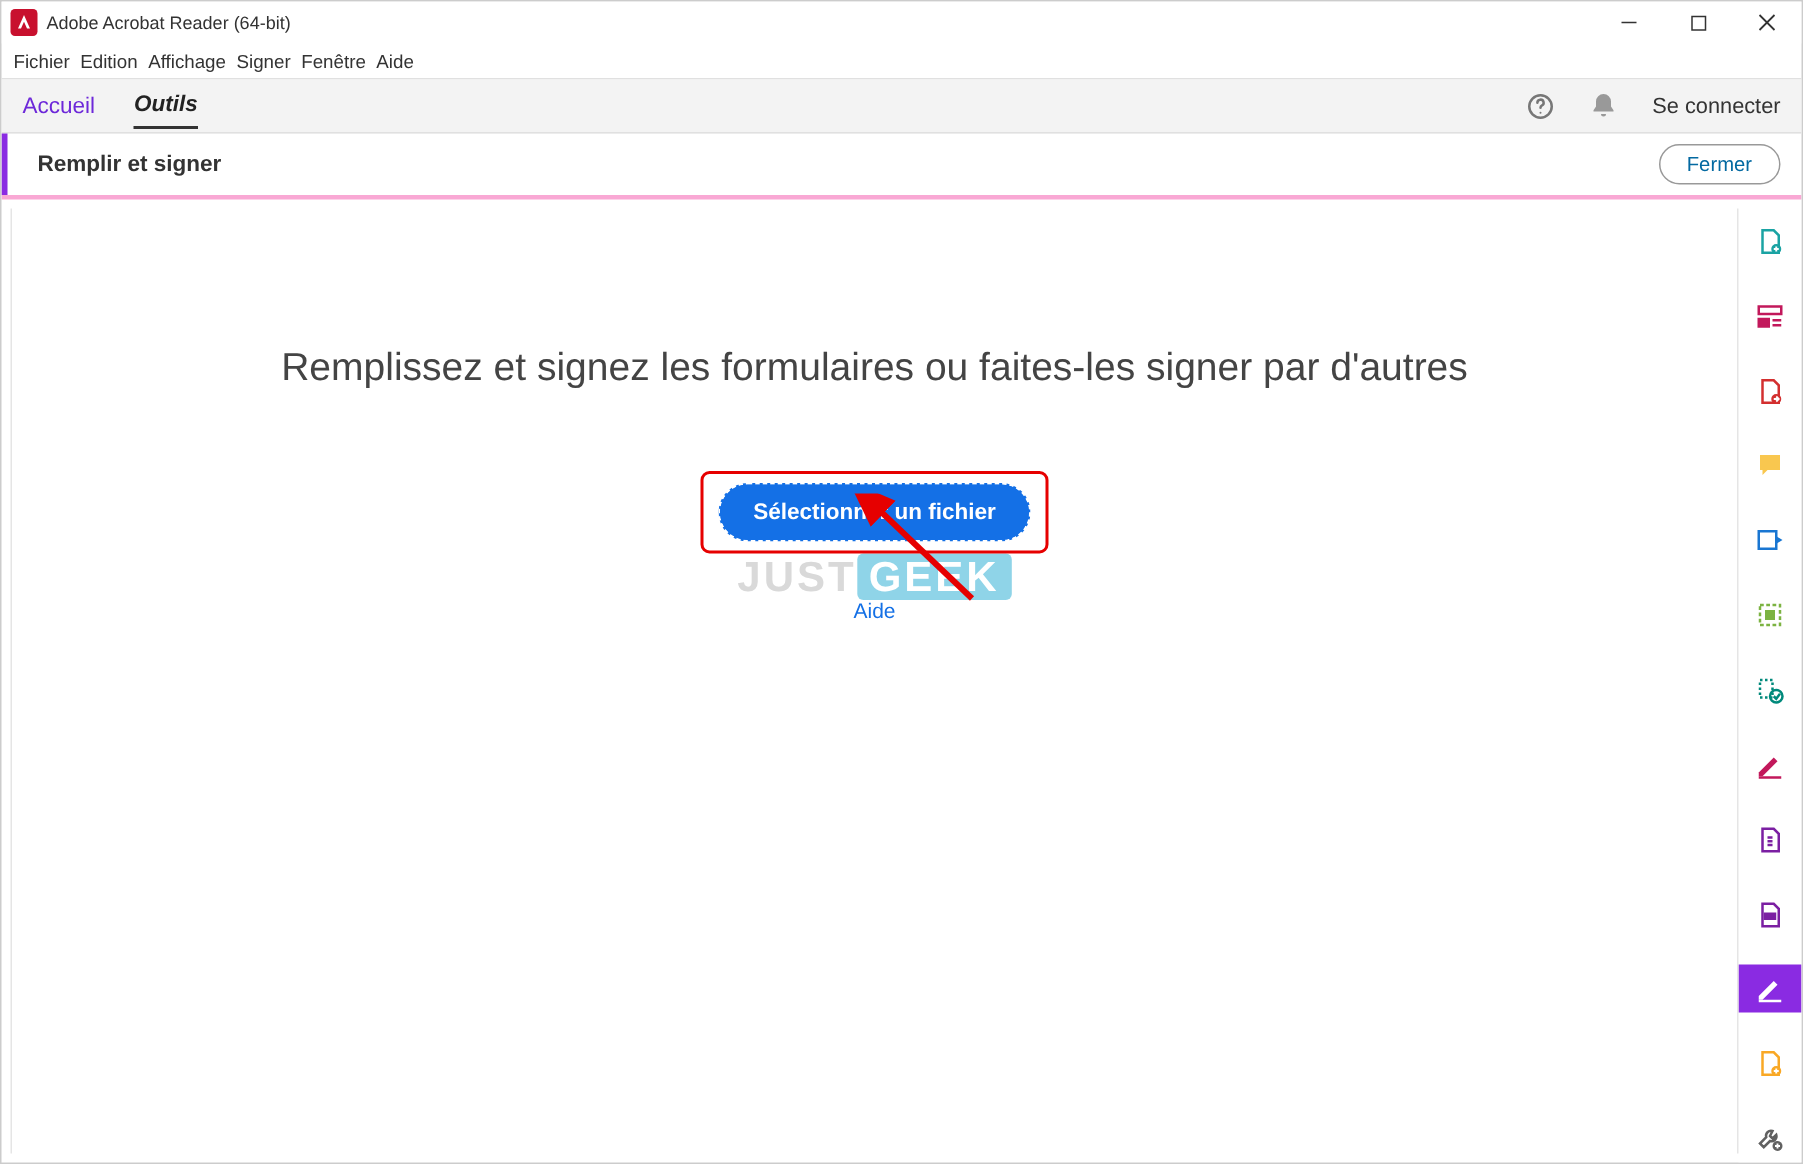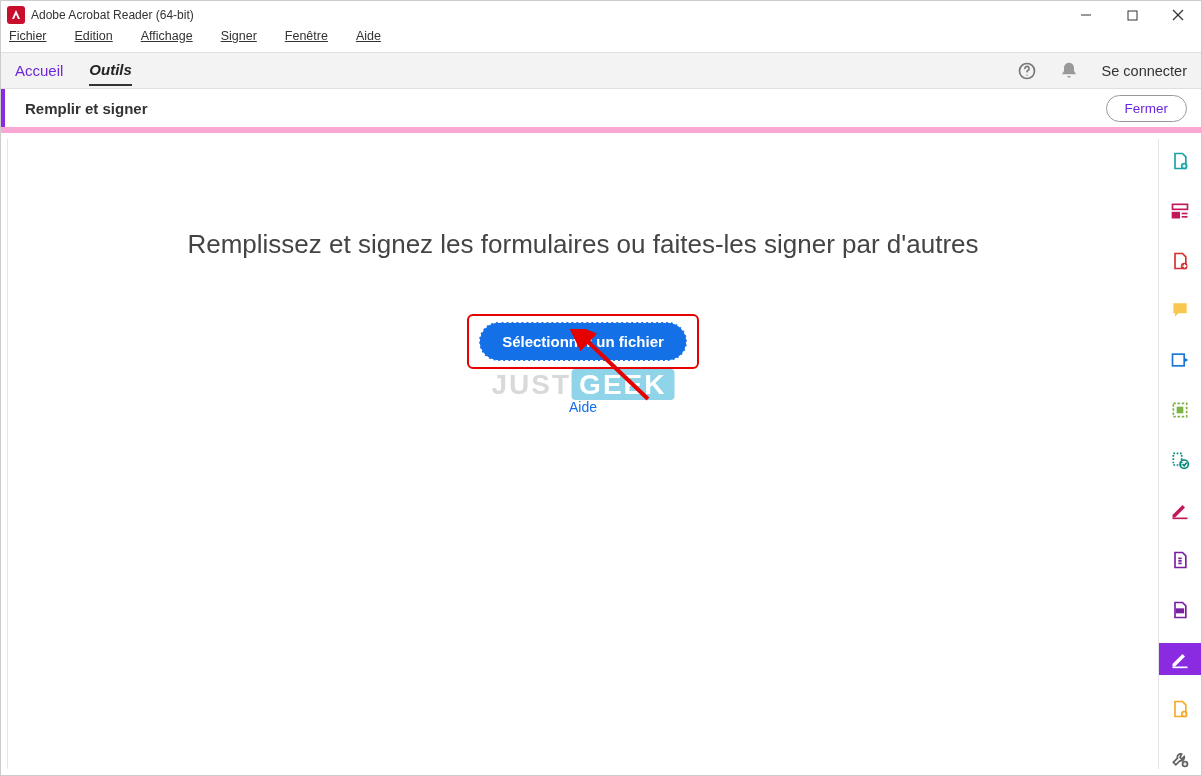--- a/index.html
+++ b/index.html
@@ -7,37 +7,37 @@
 
 
 .titlebar { height: 28px; display: flex; align-items: center; padding-left: 6px; background: #fff; }
 .titlebar .app-icon { width: 18px; height: 18px; background: #c8102e; border-radius: 3px; display: flex; align-items: center; justify-content: center; margin-right: 6px; }
 .titlebar .app-icon svg { width: 12px; height: 12px; }
 .titlebar .title { font-size: 12px; color: #333; }
 .titlebar .window-controls { margin-left: auto; display: flex; }
 .titlebar .win-btn { width: 46px; height: 28px; display: flex; align-items: center; justify-content: center; color: #333; font-size: 14px; }
 
 
-.menubar { height: 24px; display: flex; align-items: flex-start; padding: 0 8px; gap: 28px; font-size: 12.5px; color: #333; border-bottom: 1px solid #e0e0e0; text-decoration: underline; }
+.menubar { height: 24px; display: flex; align-items: center; padding: 0 8px; gap: 7px; font-size: 12.5px; color: #333; border-bottom: 1px solid #e0e0e0; }
 .menubar span { cursor: default; }
 
 
 .topbar { height: 36px; background: #f3f3f3; border-bottom: 1px solid #e0e0e0; display: flex; align-items: center; padding: 0 14px; }
 .topbar .tab { font-size: 15px; color: #6d28d9; margin-right: 26px; padding: 6px 0; cursor: default; }
 .topbar .tab.active { font-weight: 600; color: #222; border-bottom: 2px solid #333; font-style: italic; }
 .topbar .spacer { flex: 1; }
 .topbar .try-btn { background: #1470e6; color: #fff; border: none; border-radius: 4px; padding: 6px 14px; font-size: 13.5px; font-weight: 600; cursor: pointer; }
 .topbar .icon-btn { width: 30px; height: 30px; display: flex; align-items: center; justify-content: center; color: #777; margin-left: 12px; }
 .topbar .signin { font-size: 14.5px; font-weight: 400; color: #333; margin-left: 18px; cursor: pointer; }
 
 
-.contextbar { height: 44px; display: flex; align-items: center; border-bottom: 6px solid #f9a8d4; padding: 0 14px; position: relative; }
+.contextbar { height: 44px; display: flex; align-items: center; border-bottom: 3px solid #f9a8d4; padding: 0 14px; position: relative; }
 .contextbar .purple-accent { position: absolute; left: 0; top: 0; bottom: 0; width: 4px; background: #8a2be2; }
 .contextbar .ctx-title { font-size: 15px; font-weight: 600; color: #333; margin-left: 10px; }
-.contextbar .close-btn { margin-left: auto; border: 1px solid #999; background: #fff; border-radius: 16px; padding: 5px 18px; font-size: 13.5px; color: #6d28d9; cursor: pointer; text-align: center; }
+.contextbar .close-btn { margin-left: auto; border: 1px solid #999; background: #fff; border-radius: 16px; padding: 5px 18px; font-size: 13.5px; color: #0369a1; cursor: pointer; text-align: center; }
 
 
 .body-area { display: flex; height: calc(100% - 28px - 24px - 36px - 44px); }
 .main-panel { flex: 1; position: relative; display: flex; flex-direction: column; align-items: center; padding-top: 90px; border-right: 1px solid #e5e5e5; border-left: 1px solid #e5e5e5; margin: 6px 0 6px 6px; overflow: hidden; }
 .main-panel h1 { font-size: 26px; font-weight: 400; color: #444; text-align: center; max-width: 900px; }
 .select-file-box { margin-top: 54px; border: 2px solid #e60000; border-radius: 6px; padding: 6px 10px; position: relative; }
 .select-file-btn { background: #1470e6; color: #fff; border: 1px dashed #fff; outline: none; border-radius: 22px; padding: 10px 22px; font-size: 15px; font-weight: 600; cursor: pointer; }
 .help-link { margin-top: 30px; color: #1470e6; font-size: 14px; cursor: pointer; }
 
 

